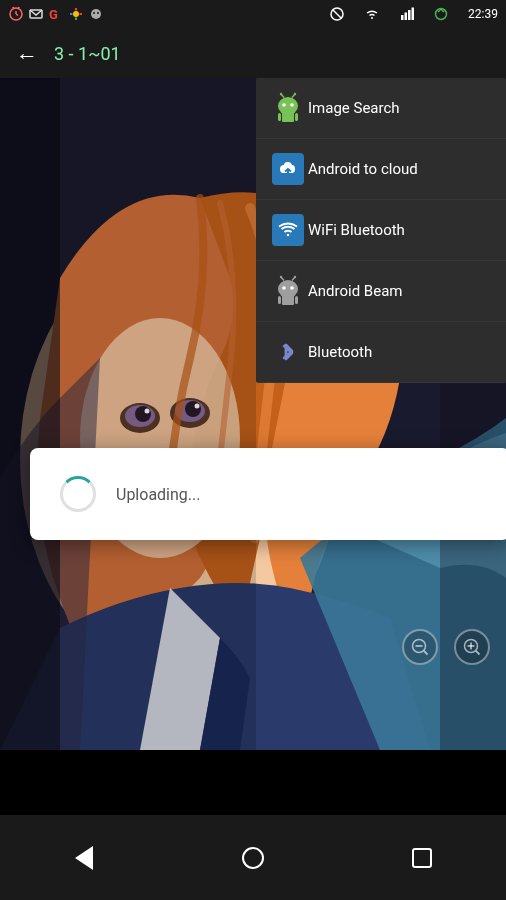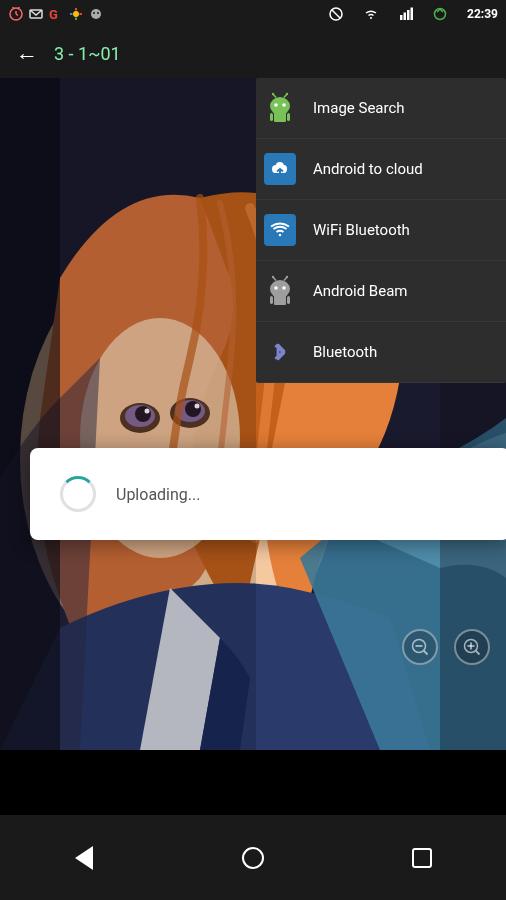--- a/index.html
+++ b/index.html
@@ -41,21 +41,21 @@
       align-items: center;
       justify-content: center;
     }
 
     .status-right {
       display: flex;
       align-items: center;
       gap: 20px;
       color: #fff;
       font-size: 12px;
-      font-weight: 700;
+      font-weight: 400;
     }
 
     
     .top-bar {
       width: 100%;
       height: 50px;
       background: #1a1a1a;
       display: flex;
       align-items: center;
       padding: 0 16px;
@@ -91,22 +91,22 @@
       right: 0;
       width: 250px;
       background: #2d2d2d;
       z-index: 200;
       border-radius: 2px;
     }
 
     .menu-item {
       display: flex;
       align-items: center;
-      padding: 14px 8px;
-      gap: 17px;
+      padding: 14px 16px;
+      gap: 4px;
       cursor: pointer;
       border-bottom: 1px solid rgba(255,255,255,0.05);
     }
 
     .menu-icon {
       width: 32px;
       height: 32px;
       display: flex;
       align-items: center;
       justify-content: center;

